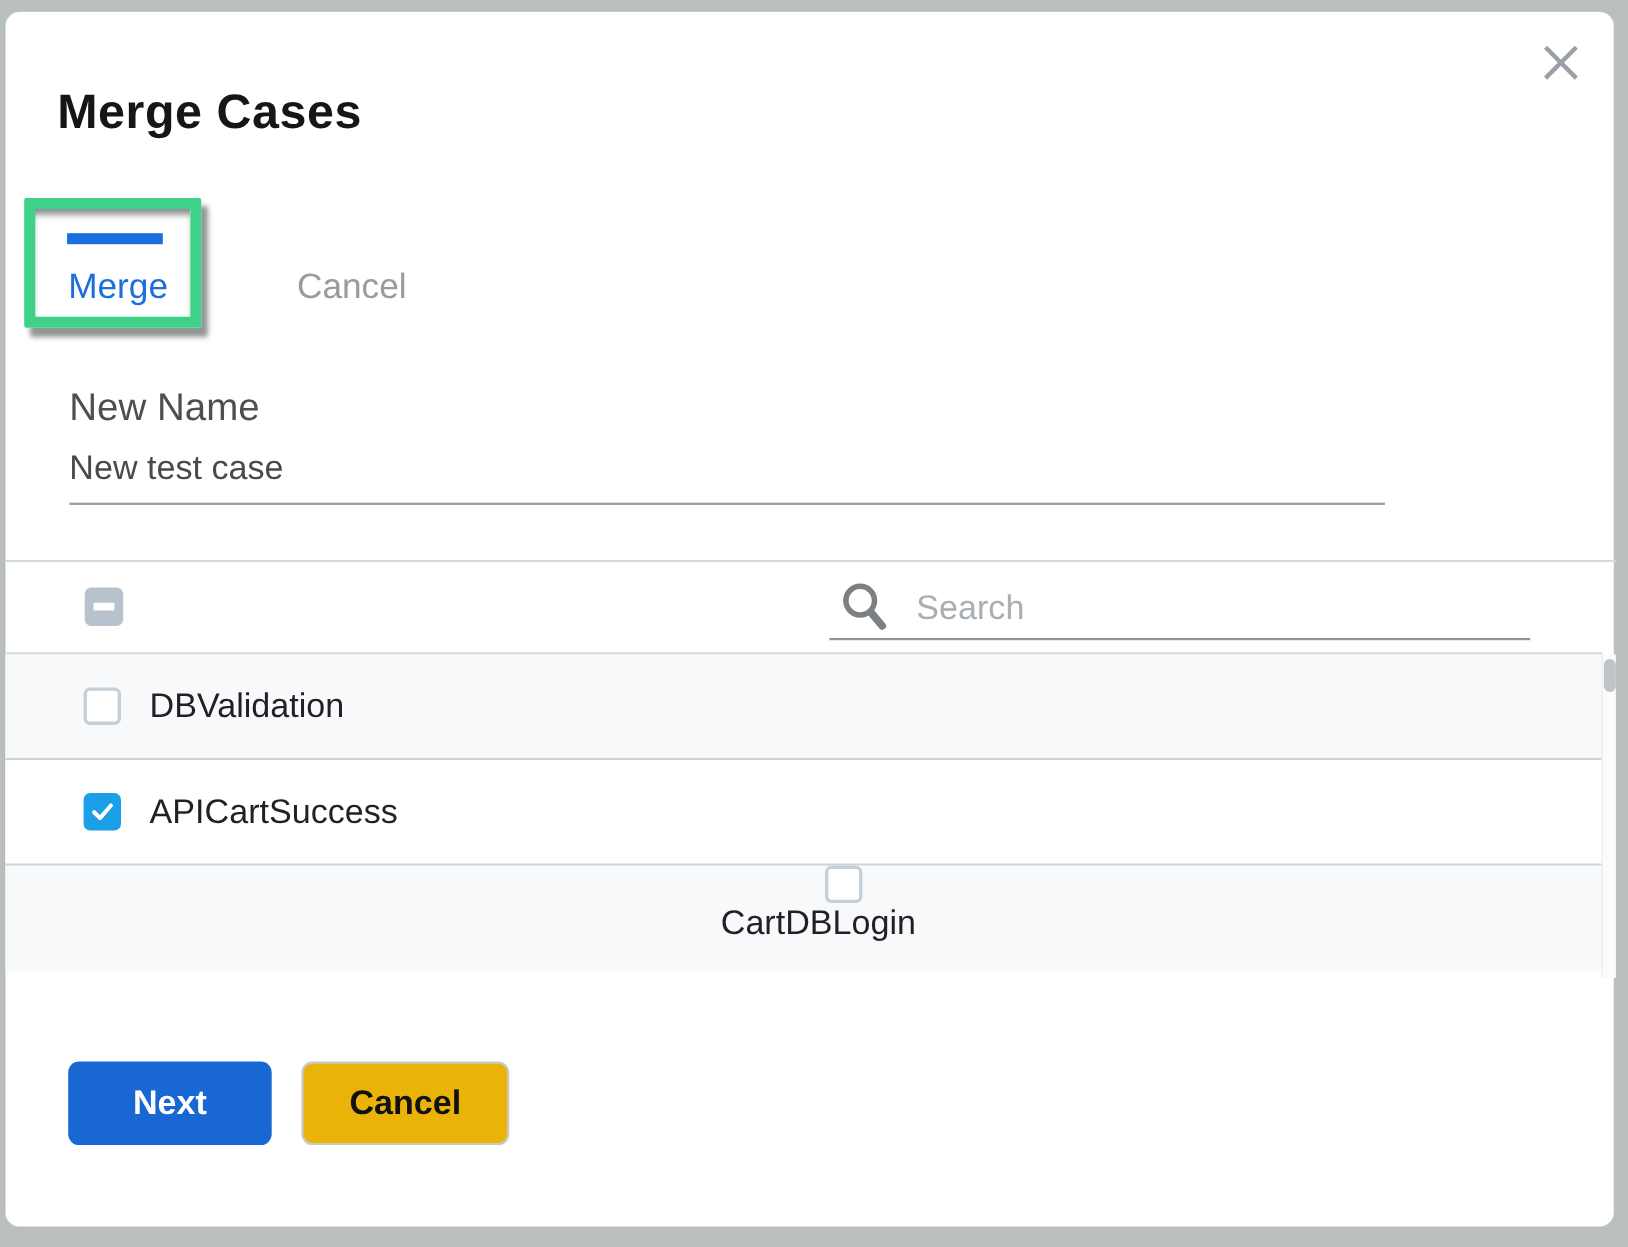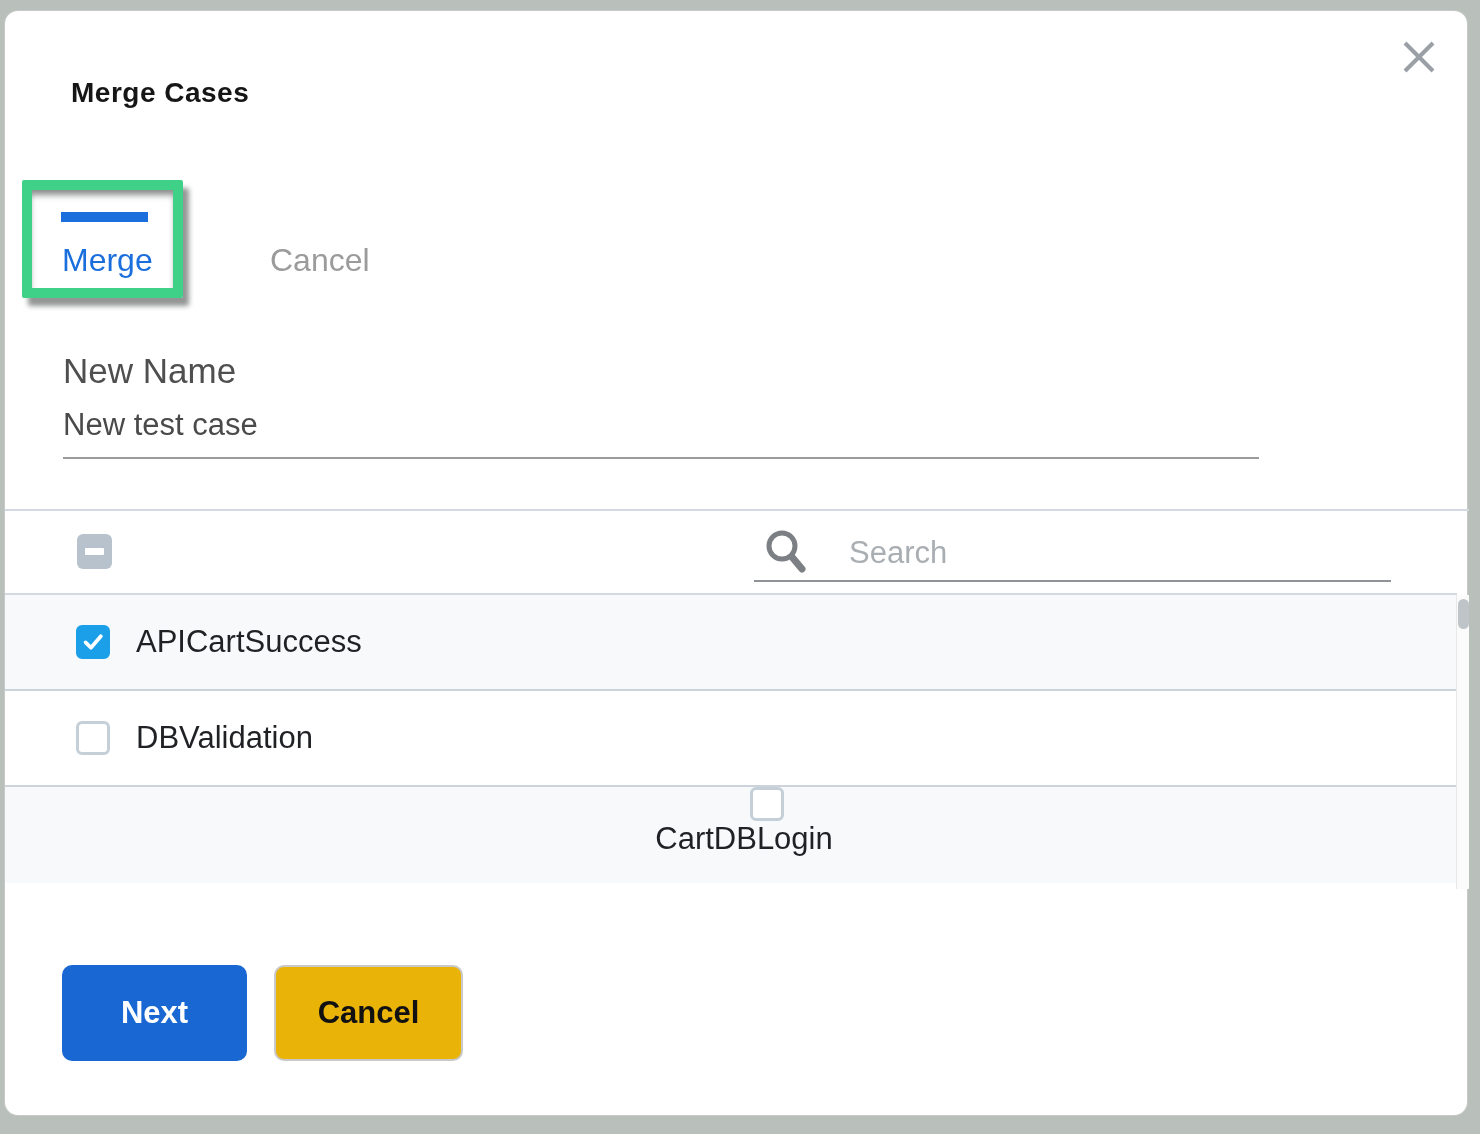--- a/index.html
+++ b/index.html
@@ -14,22 +14,22 @@
     width: 1464px; height: 1106px;
     background: #ffffff;
     border-radius: 14px;
     border: 1px solid rgba(90,100,95,.35);
   }
   .abs { position: absolute; }
 
   
   .close-btn { left: 1392px; top: 24px; width: 44px; height: 44px; cursor: pointer; }
   .page-title {
-    left: 66px; top: 66px;
-    font-size: 28px; font-weight: 700; color: var(--text_dark, #161616);
+    left: 47px; top: 66px;
+    font-size: 44px; font-weight: 700; color: var(--text_dark, #161616);
     letter-spacing: .5px;
   }
 
   
   .tab-indicator { left: 56px; top: 201px; width: 87px; height: 10px; background: var(--link_blue, #1467d6); }
   .tab { font-size: 32px; top: 231px; cursor: pointer; }
   .tab-merge   { left: 57px;  color: var(--link_blue, #1a6fdd); text-align: center; }
   .tab-arrange { left: 265px; color: var(--tab_inactive, #9b9b9b); }
 
   .annotation-box {
@@ -58,21 +58,21 @@
     left: 72px; top: 523px; width: 35px; height: 35px;
     background: var(--checkbox_indeterminate, #b7c2cc);
     border-radius: 6px; cursor: pointer;
     display: flex; align-items: center; justify-content: center;
   }
   .selectall-cb .minus { width: 19px; height: 7px; background: #fff; border-radius: 1px; }
   .search-icon { left: 758px; top: 516px; width: 48px; height: 48px; }
   .search-input {
     left: 828px; top: 520px; width: 550px; height: 44px;
     border: none; outline: none; background: transparent;
-    font-family: inherit; font-size: 31px; color: #4a4a4a; margin-left: 16px;
+    font-family: inherit; font-size: 31px; color: #4a4a4a;
   }
   .search-input::placeholder { color: var(--placeholder, #a9aeb3); opacity: 1; }
   .search-underline { left: 749px; top: 569px; width: 637px; height: 2px; background: #8f9397; }
 
   
   .case-list { left: 0; top: 584px; width: 1452px; }
   .case-row {
     height: 96px; width: 100%;
     display: flex; align-items: center;
     border-bottom: 2px solid #ccd3db;
@@ -95,21 +95,21 @@
     left: 1451px; top: 584px; width: 13px; height: 294px;
     background: #fbfbfb; border-left: 1px solid #e8e8e8;
   }
   .scroll-thumb {
     position: absolute; left: 1px; top: 4px; width: 11px; height: 30px;
     background: #bfc4c8; border-radius: 6px;
   }
 
   
   .btn {
-    top: 954px; height: 96px; border-radius: 10px;
+    top: 954px; height: 76px; border-radius: 10px;
     font-family: inherit; font-size: 31px; font-weight: 700;
     display: flex; align-items: center; justify-content: center; cursor: pointer;
   }
   .btn-next {
     left: 57px; width: 185px;
     background: var(--primary_blue, #1967d2); color: #ffffff; border: none;
   }
   .btn-cancel {
     left: 269px; width: 189px;
     background: #eab308; color: #111111; border: 2px solid #c9c9c9;
@@ -149,32 +149,32 @@
       <line x1="29" y1="30" x2="39" y2="42" stroke="#7c8084" stroke-width="7" stroke-linecap="round"></line>
     </svg>
   </div>
   <input class="abs search-input" type="text" placeholder="Search" style="">
   <div class="abs search-underline"></div>
 
   <div class="abs divider divider-list"></div>
 
   <div class="abs case-list">
     <div class="case-row">
+      <div class="cb">
+        
+      </div>
+      <div class="case-label">DBValidation</div>
+    </div>
+    <div class="case-row">
       <div class="cb checked">
         <svg width="28" height="28" viewBox="0 0 34 34">
             <path d="M8 17.5l6.5 6.5L26.5 10" fill="none" stroke="#fff" stroke-width="4.5" stroke-linecap="round" stroke-linejoin="round"></path>
           </svg>
       </div>
       <div class="case-label">APICartSuccess</div>
-    </div>
-    <div class="case-row">
-      <div class="cb">
-        
-      </div>
-      <div class="case-label">DBValidation</div>
     </div>
     <div class="case-row">
       <div class="cb">
         
       </div>
       <div class="case-label">CartDBLogin</div>
     </div>
   </div>
 
   <div class="abs scroll-track">

